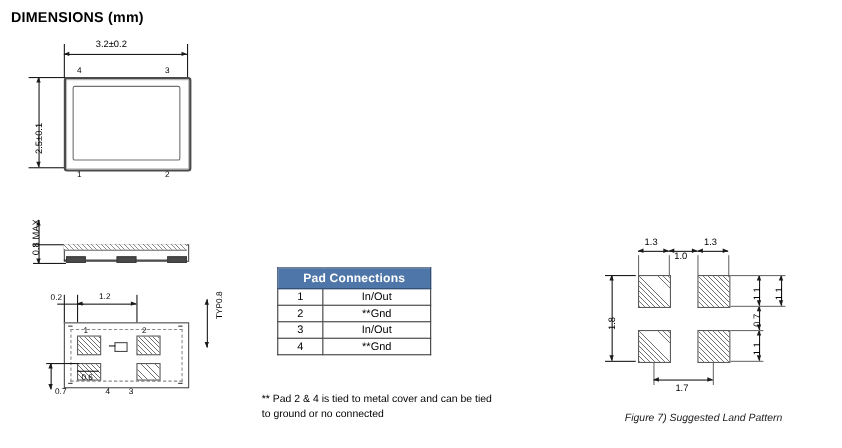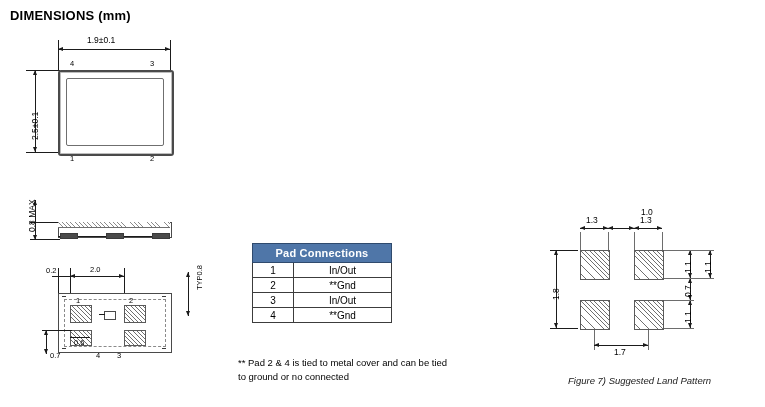--- a/index.html
+++ b/index.html
@@ -106,21 +106,21 @@
 </head>
 <body>
 
 <div class="abs" id="title">DIMENSIONS (mm)</div>
 
 <div class="abs vline" style="left:58px;top:40px;height:30px;"></div>
 <div class="abs vline" style="left:170px;top:40px;height:30px;"></div>
 <div class="abs hline" style="left:58px;top:49px;width:112px;"></div>
 <div class="arrowL" style="left:58px;top:46.5px;"></div>
 <div class="arrowR" style="left:165px;top:46.5px;"></div>
-<div class="abs lbl" style="left:87px;top:36px;">1.9±0.1</div>
+<div class="abs lbl" style="left:87px;top:36px;">3.2±0.2</div>
 
 <div class="abs hline" style="left:26px;top:70px;width:34px;"></div>
 <div class="abs hline" style="left:26px;top:152px;width:34px;"></div>
 <div class="abs vline" style="left:35px;top:70px;height:82px;"></div>
 <div class="arrowU" style="left:32.5px;top:70px;"></div>
 <div class="arrowD" style="left:32.5px;top:147px;"></div>
 <div class="abs lbl rot90" style="left:31px;top:140px;">2.5±0.1</div>
 
 <div class="abs hatchband" id="topPkg"></div>
 <div class="abs" id="topPkgInner" style="background:#fff;"></div>
@@ -147,21 +147,21 @@
 <div class="abs vline" style="left:58px;top:268px;height:26px;"></div>
 <div class="abs vline" style="left:70px;top:268px;height:26px;"></div>
 <div class="abs vline" style="left:124px;top:268px;height:26px;"></div>
 
 <div class="abs hline" style="left:52px;top:276px;width:24px;"></div>
 <div class="abs lbl7" style="left:46px;top:267px;">0.2</div>
 
 <div class="abs hline" style="left:70px;top:276px;width:54px;"></div>
 <div class="arrowL" style="left:70px;top:273.5px;"></div>
 <div class="arrowR" style="left:119px;top:273.5px;"></div>
-<div class="abs lbl7" style="left:90px;top:266px;">2.0</div>
+<div class="abs lbl7" style="left:90px;top:266px;">1.2</div>
 
 <div class="abs vline" style="left:188px;top:272px;height:44px;"></div>
 <div class="arrowU" style="left:185.5px;top:272px;"></div>
 <div class="arrowD" style="left:185.5px;top:311px;"></div>
 <div class="abs lbl7 rot90" style="left:196px;top:290px;">TYP0.8</div>
 
 <div class="abs" id="botPkg"></div>
 
 <div class="abs" style="left:64px;top:299px;width:100px;height:46px;border:1px dashed #8a8a8a;"></div>
 
@@ -221,21 +221,21 @@
 <div class="abs" id="note">** Pad 2 &amp; 4 is tied to metal cover and can be tied to ground or no connected</div>
 
 <div class="abs hline" style="left:580px;top:228px;width:28px;"></div>
 <div class="arrowL" style="left:580px;top:225.5px;"></div>
 <div class="arrowR" style="left:603px;top:225.5px;"></div>
 <div class="abs lbl" style="left:586px;top:216px;">1.3</div>
 
 <div class="abs hline" style="left:608px;top:228px;width:26px;"></div>
 <div class="arrowL" style="left:608px;top:225.5px;"></div>
 <div class="arrowR" style="left:629px;top:225.5px;"></div>
-<div class="abs lbl" style="left:613px;top:208px;margin-left:28px;">1.0</div>
+<div class="abs lbl" style="left:613px;top:228px;">1.0</div>
 
 <div class="abs hline" style="left:634px;top:228px;width:28px;"></div>
 <div class="arrowL" style="left:634px;top:225.5px;"></div>
 <div class="arrowR" style="left:657px;top:225.5px;"></div>
 <div class="abs lbl" style="left:640px;top:216px;">1.3</div>
 
 <div class="abs vline thin" style="left:580px;top:232px;height:18px;"></div>
 <div class="abs vline thin" style="left:608px;top:232px;height:18px;"></div>
 <div class="abs vline thin" style="left:634px;top:232px;height:18px;"></div>
 <div class="abs vline thin" style="left:662px;top:232px;height:18px;"></div>

